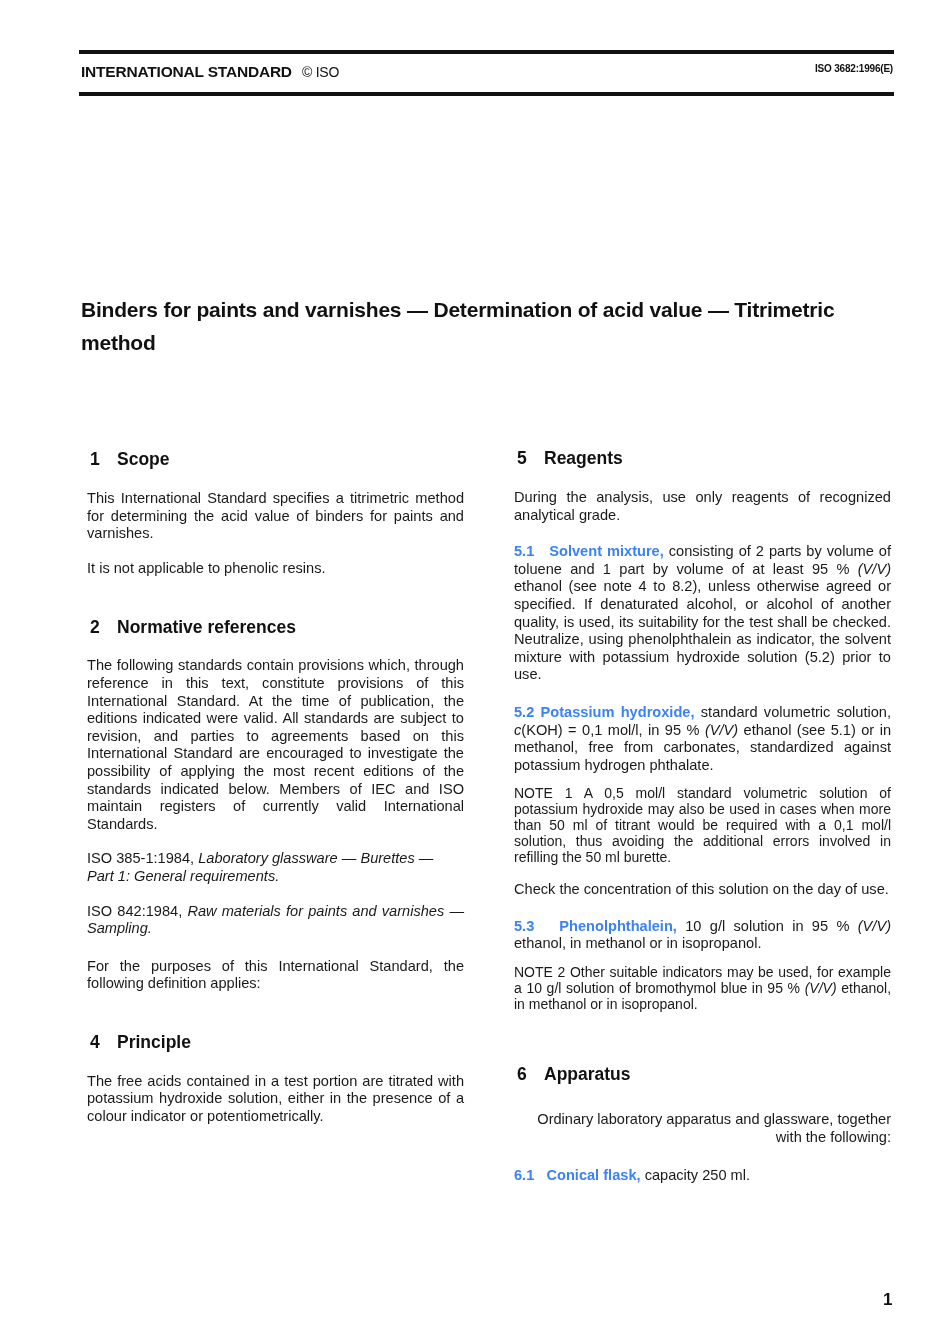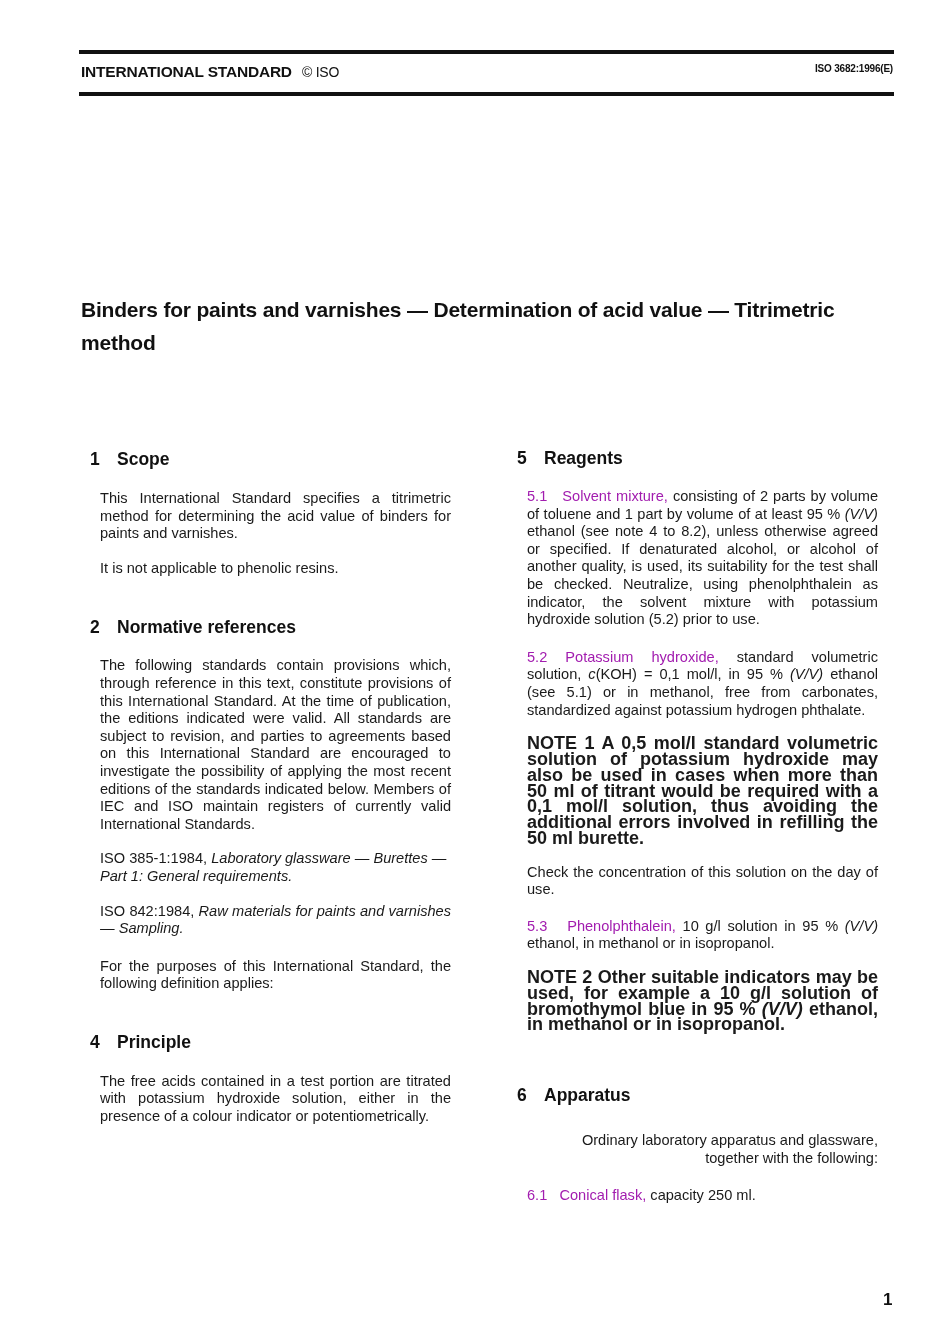--- a/index.html
+++ b/index.html
@@ -9,23 +9,23 @@
   .rule-bottom { top: 92px; height: 4px; }
   .header-left { position: absolute; left: 81px; top: 63px; font-size: 15.5px; font-weight: bold; letter-spacing: -0.2px; }
   .header-left .copy { font-weight: normal; font-size: 14px; margin-left: 10px; }
   .header-right { position: absolute; right: 57px; top: 63px; font-size: 10px; font-weight: bold; letter-spacing: -0.2px; }
   .title { position: absolute; left: 81px; top: 293px; width: 820px; font-size: 21px; font-weight: bold; line-height: 33px; letter-spacing: -0.2px; }
   .col { position: absolute; width: 385px; }
   .col-left { left: 83px; top: 441px; }
   .col-right { left: 510px; top: 440px; }
   .sec-h { font-size: 17.5px; font-weight: bold; margin: 7px; line-height: 22px; }
   .sec-h .num { display: inline-block; width: 27px; }
-  p { margin: 17px; font-size: 14.6px; line-height: 17.6px; text-align: justify; color: #1a1a1a; }
-  .note { font-size: 18px; line-height: 15.8px; font-weight: bold; }
-  .b { font-weight: normal; color: #a21caf; }
+  p { margin: 4px; font-size: 14.6px; line-height: 17.6px; text-align: justify; color: #1a1a1a; }
+  .note { font-size: 14px; line-height: 15.8px; }
+  .b { font-weight: bold; color: #3b82f6; }
   .i { font-style: italic; }
   .page-num { position: absolute; left: 883px; top: 1290px; font-size: 17px; font-weight: bold; }
 </style>
 </head>
 <body>
 
 <div class="rule rule-top"></div>
 <div class="header-left"><span>INTERNATIONAL STANDARD</span><span class="copy">© ISO</span></div>
 <div class="header-right">ISO 3682:1996(E)</div>
 <div class="rule rule-bottom"></div>
@@ -43,20 +43,21 @@
   <p style="margin-top:17px;"><span>ISO 842:1984,</span> <span class="i">Raw materials for paints and varnishes — Sampling.</span></p>
 
   <p style="margin-top:20px;">For the purposes of this International Standard, the following definition applies:</p>
 
   <h2 class="sec-h" style="margin-top:38px;"><span class="num">4</span><span>Principle</span></h2>
   <p style="margin-top:20px;">The free acids contained in a test portion are titrated with potassium hydroxide solution, either in the presence of a colour indicator or potentiometrically.</p>
 </div>
 
 <div class="col col-right">
   <h2 class="sec-h"><span class="num">5</span><span>Reagents</span></h2>
+  <p style="margin-top:20px;">During the analysis, use only reagents of recognized analytical grade.</p>
 
   <p style="margin-top:19px;"><span class="b">5.1</span>&nbsp;&nbsp; <span class="b">Solvent mixture,</span> <span>consisting of 2 parts by volume of toluene and 1 part by volume of at least 95 %</span> <span class="i">(V/V)</span> <span>ethanol (see note 4 to 8.2), unless otherwise agreed or specified. If denaturated alcohol, or alcohol of another quality, is used, its suitability for the test shall be checked. Neutralize, using phenolphthalein as indicator, the solvent mixture with potassium hydroxide solution (5.2) prior to use.</span></p>
 
   <p style="margin-top:20px;"><span class="b">5.2</span> <span class="b">Potassium hydroxide,</span> <span>standard volumetric solution,</span> <span class="i">c</span><span>(KOH) = 0,1 mol/l, in 95 %</span> <span class="i">(V/V)</span> <span>ethanol (see 5.1) or in methanol, free from carbonates, standardized against potassium hydrogen phthalate.</span></p>
 
   <p class="note" style="margin-top:12px;">NOTE 1  A 0,5 mol/l standard volumetric solution of potassium hydroxide may also be used in cases when more than 50 ml of titrant would be required with a 0,1 mol/l solution, thus avoiding the additional errors involved in refilling the 50 ml burette.</p>
   <p style="margin-top:16px;">Check the concentration of this solution on the day of use.</p>
 
   <p style="margin-top:19px;"><span class="b">5.3</span>&nbsp;&nbsp; <span class="b">Phenolphthalein,</span> <span>10 g/l solution in 95 %</span> <span class="i">(V/V)</span> <span>ethanol, in methanol or in isopropanol.</span></p>
 

